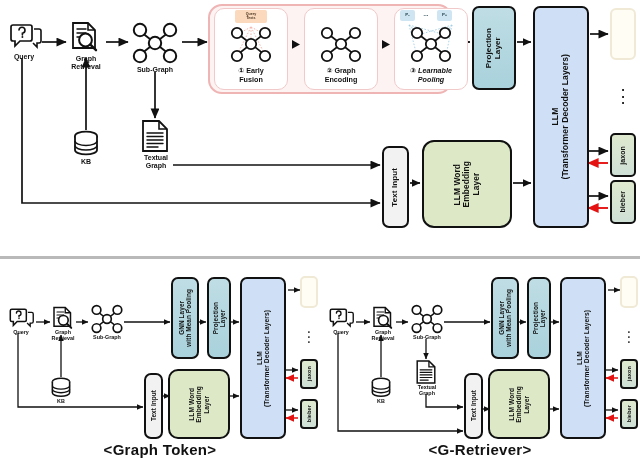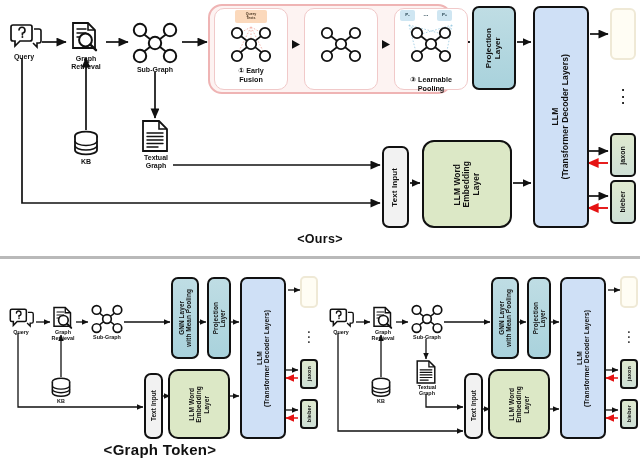--- a/index.html
+++ b/index.html
@@ -184,20 +184,22 @@
   <div style="position:absolute;left:316px;top:25px;width:50px;height:40px;">
     <svg width="50" height="40" viewBox="0 0 50 40">
       <path d="M11,8 L25,19 M39,8 L25,19 M11,30 L25,19 M39,30 L25,19" stroke="#111" stroke-width="1.6"></path>
       <circle cx="25" cy="19" r="5.2" fill="#fff" stroke="#111" stroke-width="1.8"></circle>
       <circle cx="11" cy="8" r="5.2" fill="#fff" stroke="#111" stroke-width="1.8"></circle>
       <circle cx="39" cy="8" r="5.2" fill="#fff" stroke="#111" stroke-width="1.8"></circle>
       <circle cx="11" cy="31" r="5.2" fill="#fff" stroke="#111" stroke-width="1.8"></circle>
       <circle cx="39" cy="31" r="5.2" fill="#fff" stroke="#111" stroke-width="1.8"></circle>
     </svg>
   </div>
+  <div class="ef-cap" style="left:304px;top:66px;width:74px;white-space:pre-line;">② Graph
+Encoding</div>
 
   <div style="position:absolute;left:382px;top:40px;width:9px;height:9px;">
     <svg width="9" height="9">
         <path d="M0,0 L8,4.4 L0,8.8 z" fill="#111"></path>
       </svg>
   </div>
 
   <div class="ef-inner" style="left:394px;top:8px;width:74px;height:82px;"></div>
   <div class="chip chip-p" style="left:400px;top:10px;width:15px;height:11px;">P₁</div>
   <div class="chip" style="left:419px;top:10px;width:14px;height:11px;font-size:5px;color:#23424f;">···</div>
@@ -207,21 +209,21 @@
       <path d="M3,2 L12,12 M3,2 L25,21 M3,2 L40,12 M46,2 L12,12 M46,2 L25,21 M46,2 L40,12
                M3,2 L11,33 M46,2 L40,33" stroke="#9fcde3" stroke-width=".85" stroke-dasharray="1.6,1.6"></path>
       <path d="M11,10 L25,21 M39,10 L25,21 M11,32 L25,21 M39,32 L25,21" stroke="#111" stroke-width="1.6"></path>
       <circle cx="25" cy="21" r="5.2" fill="#fff" stroke="#111" stroke-width="1.8"></circle>
       <circle cx="11" cy="10" r="5.2" fill="#fff" stroke="#111" stroke-width="1.8"></circle>
       <circle cx="39" cy="10" r="5.2" fill="#fff" stroke="#111" stroke-width="1.8"></circle>
       <circle cx="11" cy="33" r="5.2" fill="#fff" stroke="#111" stroke-width="1.8"></circle>
       <circle cx="39" cy="33" r="5.2" fill="#fff" stroke="#111" stroke-width="1.8"></circle>
     </svg>
   </div>
-  <div class="ef-cap" style="left:392px;top:75px;width:78px;white-space:pre-line;">③ Learnable
+  <div class="ef-cap" style="left:392px;top:66px;width:78px;white-space:pre-line;font-style:italic;">③ Learnable
 Pooling</div>
 
 
   <div class="vbox proj" style="left:472px;top:6px;width:44px;height:84px;">
     <span class="vtxt" style="font-size:8px;">Projection
 Layer</span>
   </div>
 
   <div class="vbox llm" style="left:533px;top:6px;width:56px;height:222px;">
     <span class="vtxt" style="font-size:8.6px;">LLM
@@ -246,21 +248,20 @@
       <span>.</span>
       <span>.</span>
   </div>
   <div class="vbox out-tok" style="left:610px;top:133px;width:26px;height:44px;border-radius:5px;">
     <span class="vtxt" style="font-size:7px;">jaxon</span>
   </div>
   <div class="vbox out-tok" style="left:610px;top:180px;width:26px;height:44px;border-radius:5px;">
     <span class="vtxt" style="font-size:7px;">bieber</span>
   </div>
 
-  <div class="section-title" style="left:220px;top:232px;width:200px;">&lt;Ours&gt;</div>
 </div>
 
 <div class="divider" style="top:256px;"></div>
 
 <div class="panel" style="left:0;top:259px;width:320px;height:200px;">
 
   <svg width="320" height="200">
     <path class="ln-thin" d="M36,63 L50,63" marker-end="url(#ahs)"></path>
     <path class="ln-thin" d="M76,63 L88,63" marker-end="url(#ahs)"></path>
     <path class="ln-thin" d="M124,63 L170,63" marker-end="url(#ahs)"></path>
@@ -462,13 +463,14 @@
       <span>.</span>
       <span>.</span>
   </div>
   <div class="vbox out-tok" style="left:300px;top:100px;width:18px;height:30px;border-radius:4px;">
     <span class="vtxt" style="font-size:5.6px;">jaxon</span>
   </div>
   <div class="vbox out-tok" style="left:300px;top:140px;width:18px;height:30px;border-radius:4px;">
     <span class="vtxt" style="font-size:5.6px;">bieber</span>
   </div>
 
+  <div class="section-title sub" style="left:60px;top:182px;width:200px;">&lt;G-Retriever&gt;</div>
 </div>
 
 </body></html>

